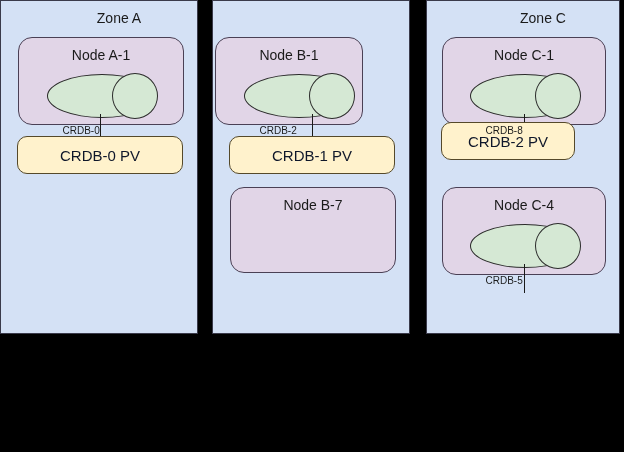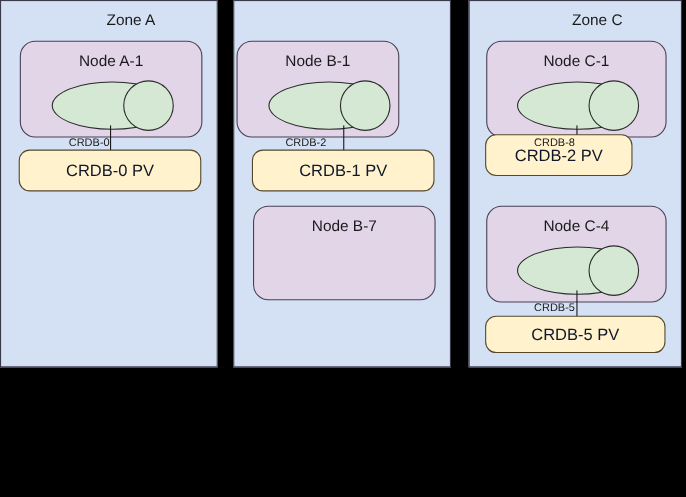--- a/index.html
+++ b/index.html
@@ -189,18 +189,15 @@
       <div class="node-title">Node C-4</div>
       <div class="cyl" style="left:27px; top:36px; width:110px; height:44px;">
         <div class="cyl-body"></div>
         <div class="cyl-cap"></div>
         <div class="cyl-label">CRDB-5</div>
       </div>
     </div>
 
     <div class="connector" style="left:97px; top:263px; height:29px;"></div>
 
-    <div class="pv" style="left:14px; top:286px; width:164px; height:34px;">
-      <span class="pv-label">CRDB-5 PV</span>
-    </div>
   </div>
 
 </div>
 
 </body></html>

